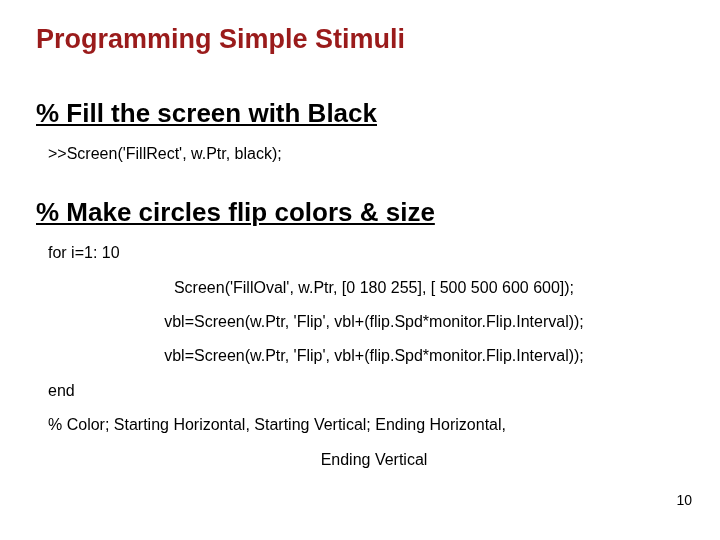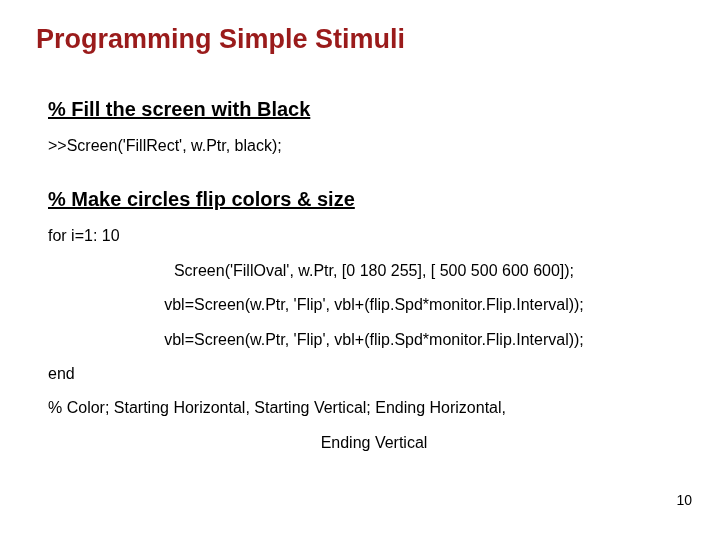--- a/index.html
+++ b/index.html
@@ -19,24 +19,24 @@
     position: relative;
   }
   .title {
     font-family: "Trebuchet MS", "Lucida Sans Unicode", Arial, sans-serif;
     font-size: 27px;
     font-weight: bold;
     color: #9a1b1b;
     margin: 0 0 40px 0;
   }
   .section-head {
-    font-size: 20px;
+    font-size: 26px;
     font-weight: bold;
     text-decoration: underline;
-    margin: 12px;
+    margin: 0;
     line-height: 1.4;
   }
   .code-line {
     font-size: 16px;
     line-height: 1.4;
     margin: 12px;
     white-space: pre-wrap;
   }
   .indent {
     padding-left: 28px;

